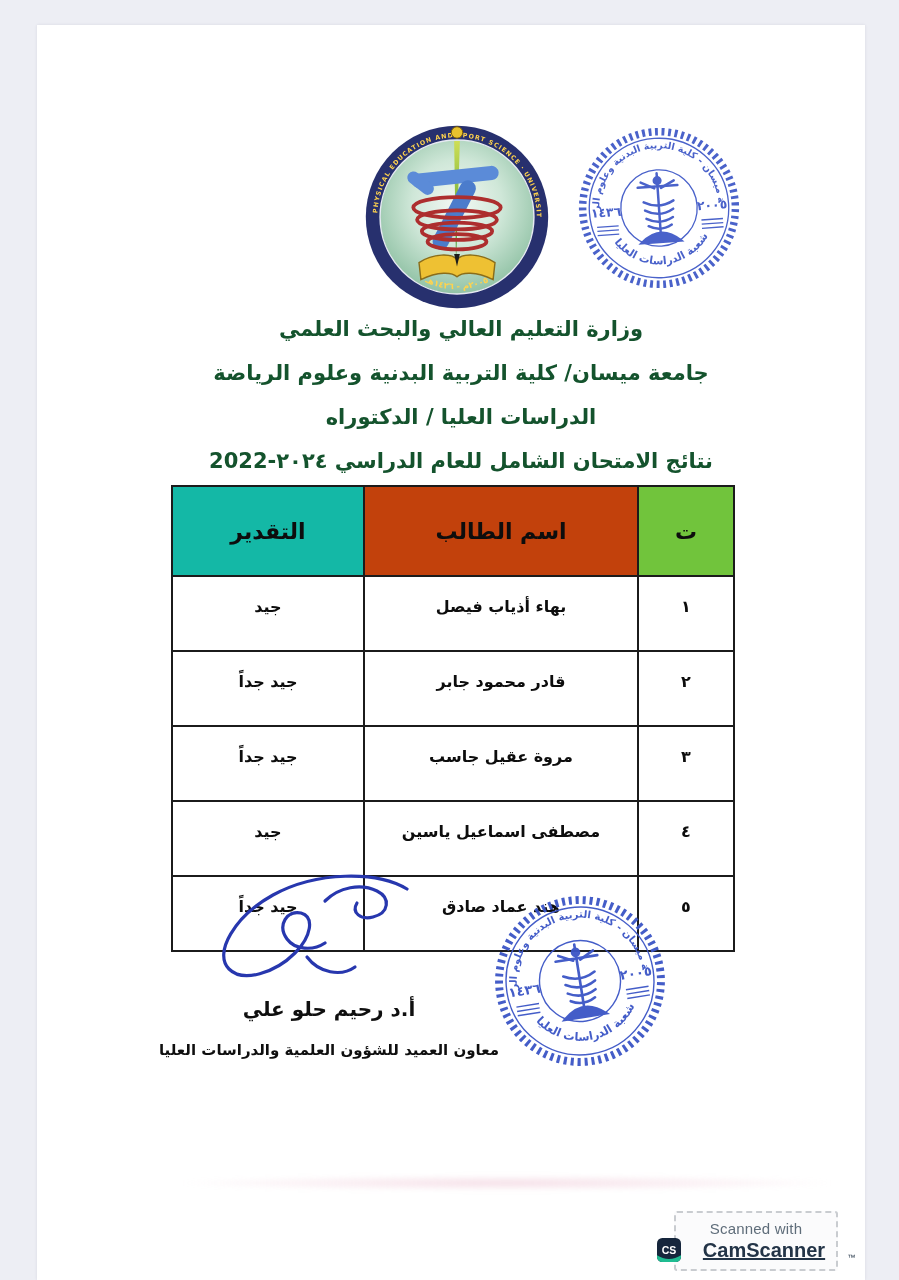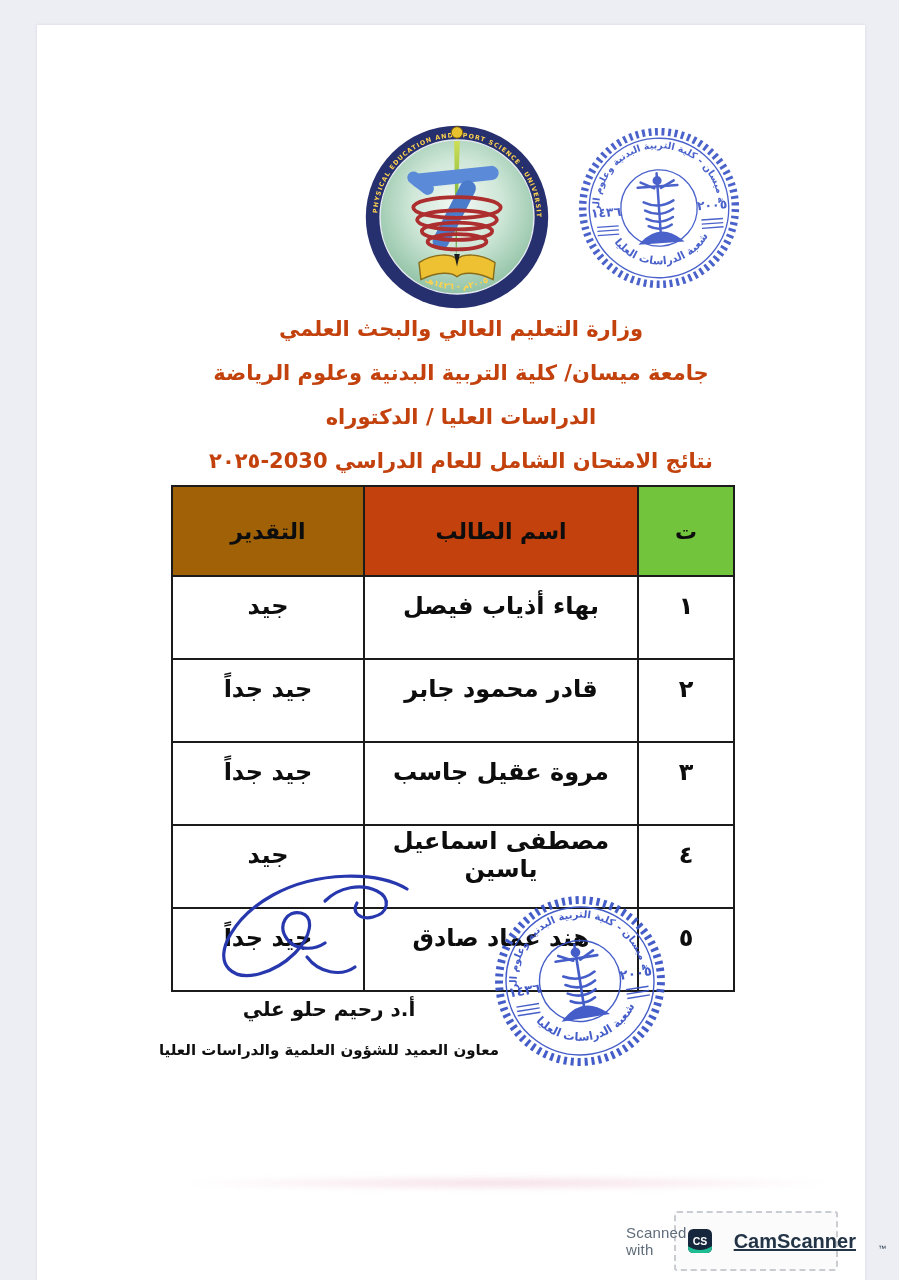--- a/index.html
+++ b/index.html
@@ -11,40 +11,40 @@
   .page{
     position:absolute;left:37px;top:25px;width:828px;height:1255px;
     background:#ffffff;box-shadow:0 0 3px rgba(40,40,70,.10);
   }
   
   .hdr{
     position:absolute;top:282px;left:0;width:100%;text-align:center;
     transform:translateX(10px);
   }
   .hdr .hline{
-    direction:rtl;font-weight:700;font-size:21px;color:#c2410c;
+    direction:rtl;font-weight:700;font-size:21px;color:#14532d;
     line-height:44px;white-space:nowrap;
   }
   
   table.results{
     position:absolute;left:134px;top:460px;width:562px;
     border-collapse:collapse;direction:rtl;table-layout:fixed;
     font-weight:700;color:#0d0d0d;
   }
   table.results col.c-index{width:96px;}
   table.results col.c-name{width:274px;}
   table.results col.c-grade{width:192px;}
   table.results th,table.results td{
     border:2px solid #1b1b1b;text-align:center;vertical-align:middle;
   }
   table.results th{
     height:86px;font-size:22px;
   }
   table.results td{
-    height:56px;font-size:24px;padding-bottom:24px;
+    height:56px;font-size:16px;padding-bottom:16px;
   }
   td.cell-index{font-size:19px;}
   
   .sig-svg{position:absolute;left:140px;top:836px;}
   .sig-name{
     position:absolute;left:152px;top:972px;width:280px;text-align:center;
     direction:rtl;font-weight:700;font-size:20px;color:#0f0f0f;white-space:nowrap;
   }
   .sig-title{
     position:absolute;left:107px;top:1016px;width:370px;text-align:center;
@@ -57,21 +57,21 @@
   
   .smudge{
     position:absolute;left:145px;top:1150px;width:650px;height:16px;
     background:radial-gradient(ellipse at center,rgba(232,178,198,.40),rgba(232,178,198,0) 72%);
     filter:blur(2px);
   }
   
   .badge{
     position:absolute;left:637px;top:1186px;width:160px;height:56px;
     background:#fbfbfc;border:2px dashed #c9ccd0;border-radius:3px;
-    display:flex;align-items:center;justify-content:center;gap:1px;
+    display:flex;flex-direction:column;align-items:center;justify-content:center;gap:1px;
     font-family:"Liberation Sans",sans-serif;
   }
   .badge .scanned{font-size:15px;color:#5f6d7a;letter-spacing:.2px;}
   .badge .row2{display:flex;align-items:flex-end;gap:22px;}
   .badge .brand{font-size:20px;font-weight:700;color:#233447;line-height:24px;text-decoration:underline;}
   .badge .tm{font-size:8px;color:#233447;margin-top:1px;}
   .cs-ic{width:24px;height:24px;display:block;}
 </style>
 </head>
 <body>
@@ -155,34 +155,34 @@
       <path d="M84,112 Q100,121 116,112"></path>
       <path d="M86,121 Q100,129 114,121"></path>
       <path d="M76,141 Q100,119 124,141 Z" fill="#3b55c6"></path>
     </g>
   </svg>
 
   <div class="hdr">
     <div class="hline">وزارة التعليم العالي والبحث العلمي</div>
     <div class="hline">جامعة ميسان/ كلية التربية البدنية وعلوم الرياضة</div>
     <div class="hline">الدراسات العليا / الدكتوراه</div>
-    <div class="hline">نتائج الامتحان الشامل للعام الدراسي 2030-٢٠٢٥</div>
+    <div class="hline">نتائج الامتحان الشامل للعام الدراسي ٢٠٢٤-2022</div>
   </div>
 
   <table class="results">
     <colgroup>
         <col class="c-index">
         <col class="c-name">
         <col class="c-grade">
       </colgroup>
     <thead>
       <tr>
         <th style="background:#71c43c">ت</th>
         <th style="background:#c2410c">اسم الطالب</th>
-        <th style="background:#a16207">التقدير</th>
+        <th style="background:#14b8a6">التقدير</th>
       </tr>
     </thead>
     <tbody>
       <tr>
         <td class="cell-index">١</td>
         <td>بهاء أذياب فيصل</td>
         <td>جيد</td>
       </tr>
       <tr>
         <td class="cell-index">٢</td>

